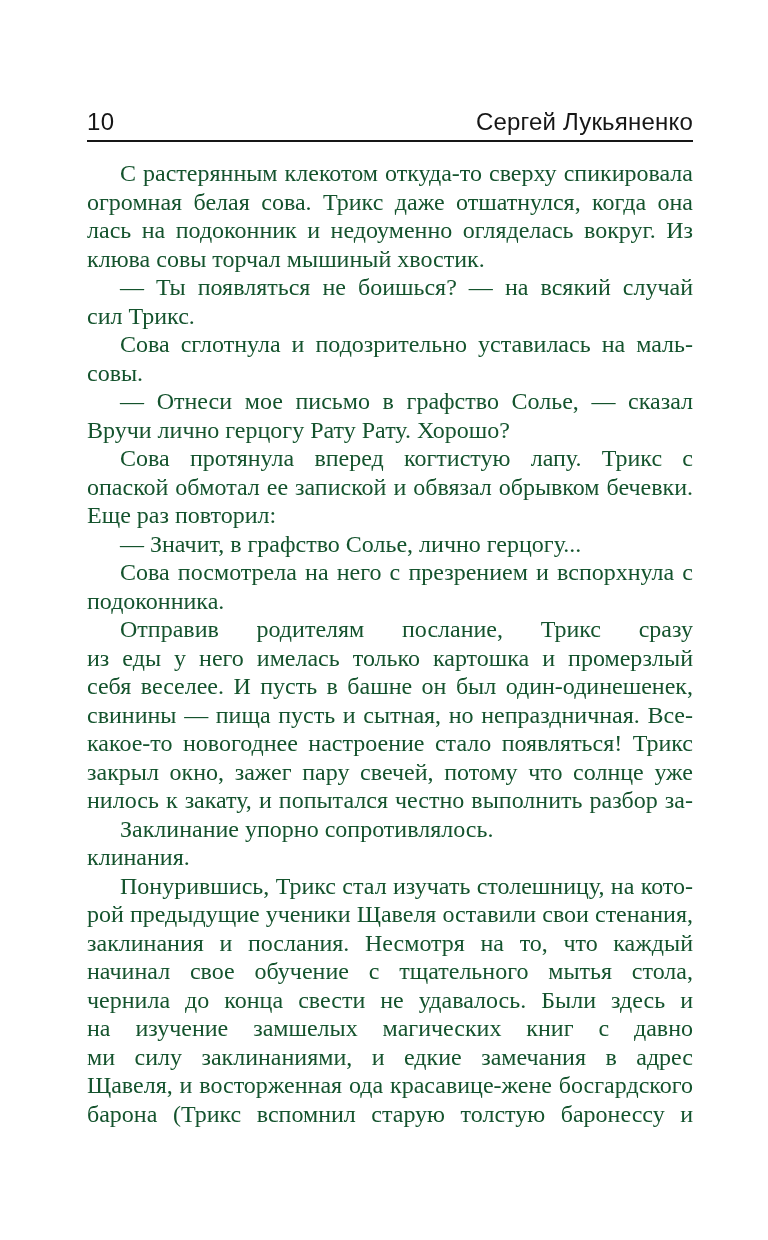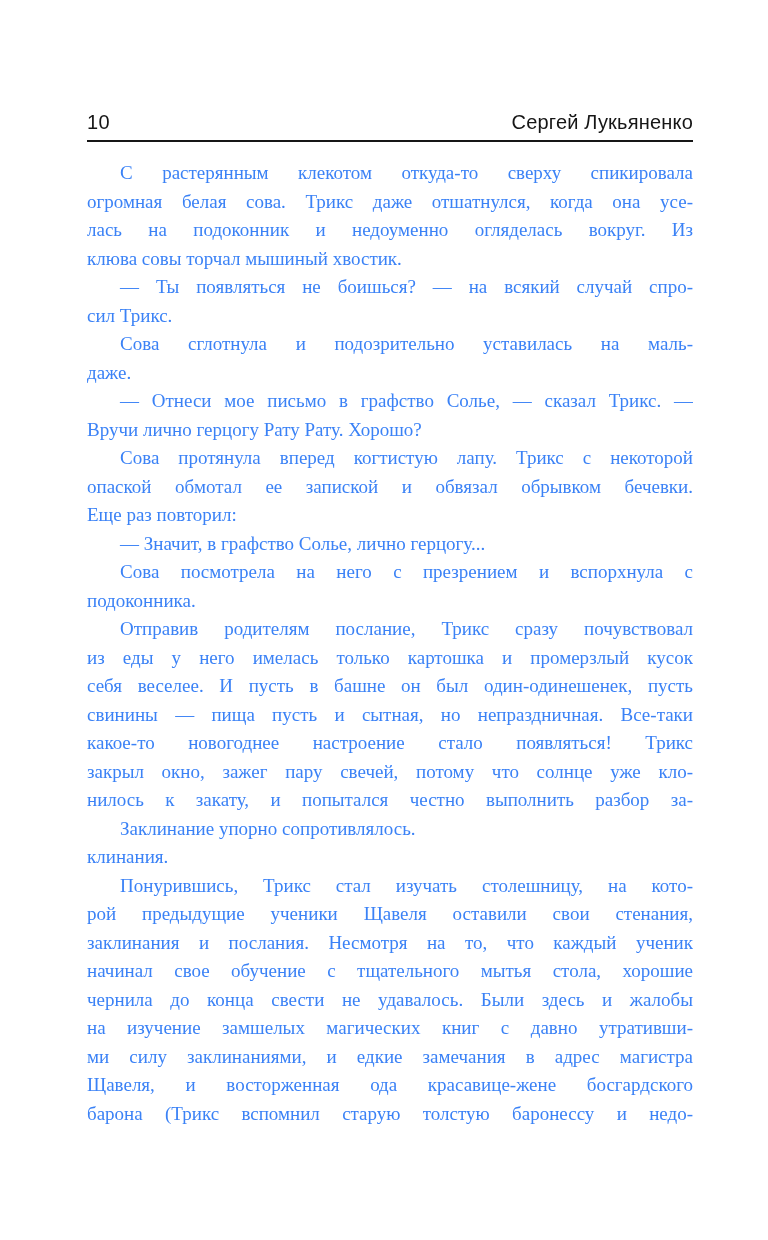--- a/index.html
+++ b/index.html
@@ -18,42 +18,42 @@
   }
   .header {
     position: absolute;
     left: 87px;
     top: 108px;
     width: 606px;
     display: flex;
     justify-content: space-between;
     align-items: flex-end;
     font-family: "Liberation Sans", sans-serif;
-    font-size: 20px;
+    font-size: 24px;
     line-height: 28px;
     color: #161616;
   }
   .header .pagenum { letter-spacing: 0.5px; }
   .header .author { letter-spacing: 0.2px; }
   .rule {
     position: absolute;
     left: 87px;
     top: 140px;
     width: 606px;
     height: 2px;
     background: #161616;
   }
   .text {
     position: absolute;
     left: 87px;
     top: 159px;
     width: 606px;
-    font-size: 19px;
+    font-size: 24px;
     line-height: 28.5px;
-    color: #3b82f6;
+    color: #14532d;
   }
   .line {
     text-align: justify;
     text-align-last: justify;
     height: 28.5px;
     overflow: hidden;
   }
   .line.end {
     text-align: center;
     text-align-last: left;
@@ -72,21 +72,21 @@
   </div>
   <div class="rule"></div>
   <div class="text" id="text-block">
       <div class="line indent">С растерянным клекотом откуда-то сверху спикировала</div>
       <div class="line">огромная белая сова. Трикс даже отшатнулся, когда она усе-</div>
       <div class="line">лась на подоконник и недоуменно огляделась вокруг. Из</div>
       <div class="line end">клюва совы торчал мышиный хвостик.</div>
       <div class="line indent">— Ты появляться не боишься? — на всякий случай спро-</div>
       <div class="line end">сил Трикс.</div>
       <div class="line indent">Сова сглотнула и подозрительно уставилась на маль-</div>
-      <div class="line end">даже.</div>
+      <div class="line end">совы.</div>
       <div class="line indent">— Отнеси мое письмо в графство Солье, — сказал Трикс. —</div>
       <div class="line end">Вручи лично герцогу Рату Рату. Хорошо?</div>
       <div class="line indent">Сова протянула вперед когтистую лапу. Трикс с некоторой</div>
       <div class="line">опаской обмотал ее запиской и обвязал обрывком бечевки.</div>
       <div class="line end">Еще раз повторил:</div>
       <div class="line indent end">— Значит, в графство Солье, лично герцогу...</div>
       <div class="line indent">Сова посмотрела на него с презрением и вспорхнула с</div>
       <div class="line end">подоконника.</div>
       <div class="line indent">Отправив родителям послание, Трикс сразу почувствовал</div>
       <div class="line">из еды у него имелась только картошка и промерзлый кусок</div>

